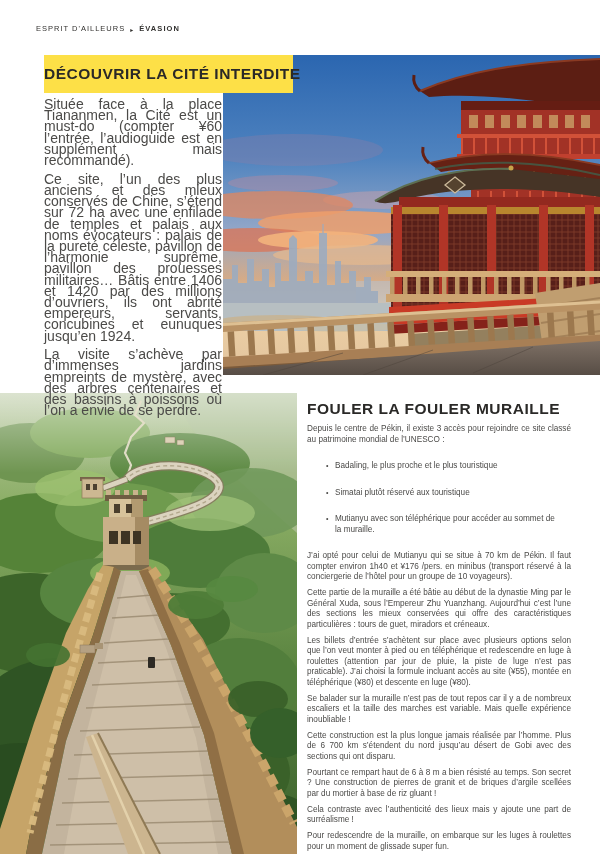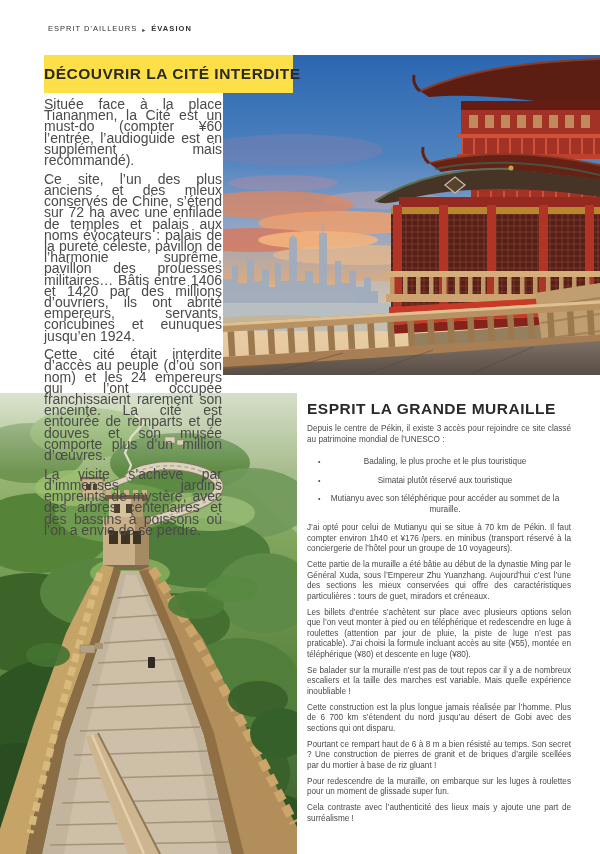--- a/index.html
+++ b/index.html
@@ -8,21 +8,21 @@
     background:#ffffff;
     font-family:"Liberation Sans", sans-serif;
     position:relative;
     overflow:hidden;
     -webkit-font-smoothing:antialiased;
   }
   .page { position:absolute; inset:0; }
 
   
   .breadcrumb {
-    position:absolute; left:48px; top:24px;
+    position:absolute; left:36px; top:24px;
     display:flex; align-items:flex-end; gap:5px;
     font-size:7.5px; letter-spacing:1px; color:#32312f;
   }
   .breadcrumb .sep { font-size:6px; position:relative; top:-0.5px; }
   .breadcrumb .page-name { font-weight:bold; letter-spacing:1.1px; }
 
   
   .photo-top  { position:absolute; left:223px; top:55px;  width:377px; height:320px; z-index:1; }
   .photo-bottom { position:absolute; left:0; top:393px; width:297px; height:461px; }
   .photo-top svg, .photo-bottom svg { display:block; width:100%; height:100%; }
@@ -43,21 +43,21 @@
   }
 
   
   .title-2 { position:absolute; left:307px; top:400px; }
   .col-right { position:absolute; left:307px; top:424px; width:264px; }
   .col-right p, .col-right li {
     font-size:8.2px; line-height:10.5px; color:#4b4a48;
     text-align:justify; margin:0 0 5.5px 0;
   }
   ul.access-list { list-style:none; margin:0 0 5.5px 0; padding:0; }
-  ul.access-list li { margin:8px; padding-left:12px; position:relative; text-align:center; }
+  ul.access-list li { margin:16px; padding-left:12px; position:relative; text-align:left; }
   ul.access-list li::before {
     content:"\2022"; position:absolute; left:3px; top:0;
     font-size:7px; color:#4b4a48;
   }
 </style>
 </head>
 <body>
 
 <div class="page">
 
@@ -255,21 +255,20 @@
     </svg>
   </div>
 
   <div class="title-block-1">
     <h1>DÉCOUVRIR LA CITÉ INTERDITE</h1>
   </div>
 
   <div class="col-left">
     <p>Située face à la place Tiananmen, la Cité est un must-do (compter ¥60 l’entrée, l’audioguide est en supplément mais recommandé).</p>
     <p>Ce site, l’un des plus anciens et des mieux conservés de Chine, s’étend sur 72 ha avec une enfilade de temples et palais aux noms évocateurs : palais de la pureté céleste, pavillon de l’harmonie suprême, pavillon des prouesses militaires… Bâtis entre 1406 et 1420 par des millions d’ouvriers, ils ont abrité empereurs, servants, concubines et eunuques jusqu’en 1924.</p>
-    <p>Cette cité était interdite d’accès au peuple (d’où son nom) et les 24 empereurs qui l’ont occupée franchissaient rarement son enceinte. La cité est entourée de remparts et de douves et son musée comporte plus d’un million d’œuvres.</p>
     <p>La visite s’achève par d’immenses jardins empreints de mystère, avec des arbres centenaires et des bassins à poissons où l’on a envie de se perdre.</p>
   </div>
 
   <div class="photo-bottom">
     <svg viewBox="0 0 297 461" preserveAspectRatio="none" aria-hidden="true">
       <defs>
         <linearGradient id="hills" x1="0" y1="0" x2="0" y2="1">
           <stop offset="0" stop-color="#b8c8a0"></stop>
           <stop offset="0.25" stop-color="#8aad64"></stop>
           <stop offset="0.6" stop-color="#5a8440"></stop>
@@ -385,32 +384,32 @@
       <g>
         <ellipse cx="196" cy="212" rx="28" ry="14" fill="#4e7c38" opacity="0.95"></ellipse>
         <ellipse cx="232" cy="196" rx="26" ry="13" fill="#578840" opacity="0.9"></ellipse>
         <ellipse cx="258" cy="306" rx="30" ry="18" fill="#3a6129" opacity="0.95"></ellipse>
         <ellipse cx="48" cy="262" rx="22" ry="12" fill="#447231" opacity="0.9"></ellipse>
         <ellipse cx="280" cy="340" rx="30" ry="25" fill="#35602a"></ellipse>
       </g>
     </svg>
   </div>
 
-  <h2 class="title-2">ESPRIT LA GRANDE MURAILLE</h2>
+  <h2 class="title-2">FOULER LA FOULER MURAILLE</h2>
 
   <div class="col-right">
     <p style="margin-bottom:12px;">Depuis le centre de Pékin, il existe 3 accès pour rejoindre ce site classé au patrimoine mondial de l’UNESCO :</p>
     <ul class="access-list">
       <li>Badaling, le plus proche et le plus touristique</li>
       <li>Simatai plutôt réservé aux touristique</li>
       <li>Mutianyu avec son téléphérique pour accéder au sommet de la muraille.</li>
     </ul>
     <p>J’ai opté pour celui de Mutianyu qui se situe à 70 km de Pékin. Il faut compter environ 1h40 et ¥176 /pers. en minibus (transport réservé à la conciergerie de l’hôtel pour un groupe de 10 voyageurs).</p>
     <p>Cette partie de la muraille a été bâtie au début de la dynastie Ming par le Général Xuda, sous l’Empereur Zhu Yuanzhang. Aujourd’hui c’est l’une des sections les mieux conservées qui offre des caractéristiques particulières : tours de guet, miradors et créneaux.</p>
     <p>Les billets d’entrée s’achètent sur place avec plusieurs options selon que l’on veut monter à pied ou en téléphérique et redescendre en luge à roulettes (attention par jour de pluie, la piste de luge n’est pas praticable). J’ai choisi la formule incluant accès au site (¥55), montée en téléphérique (¥80) et descente en luge (¥80).</p>
     <p>Se balader sur la muraille n’est pas de tout repos car il y a de nombreux escaliers et la taille des marches est variable. Mais quelle expérience inoubliable !</p>
     <p>Cette construction est la plus longue jamais réalisée par l’homme. Plus de 6 700 km s’étendent du nord jusqu’au désert de Gobi avec des sections qui ont disparu.</p>
     <p>Pourtant ce rempart haut de 6 à 8 m a bien résisté au temps. Son secret ? Une construction de pierres de granit et de briques d’argile scellées par du mortier à base de riz gluant !</p>
+    <p>Cela contraste avec l’authenticité des lieux mais y ajoute une part de surréalisme !</p>
     <p>Pour redescendre de la muraille, on embarque sur les luges à roulettes pour un moment de glissade super fun.</p>
-    <p>Cela contraste avec l’authenticité des lieux mais y ajoute une part de surréalisme !</p>
   </div>
 
 </div>
 
 </body></html>

